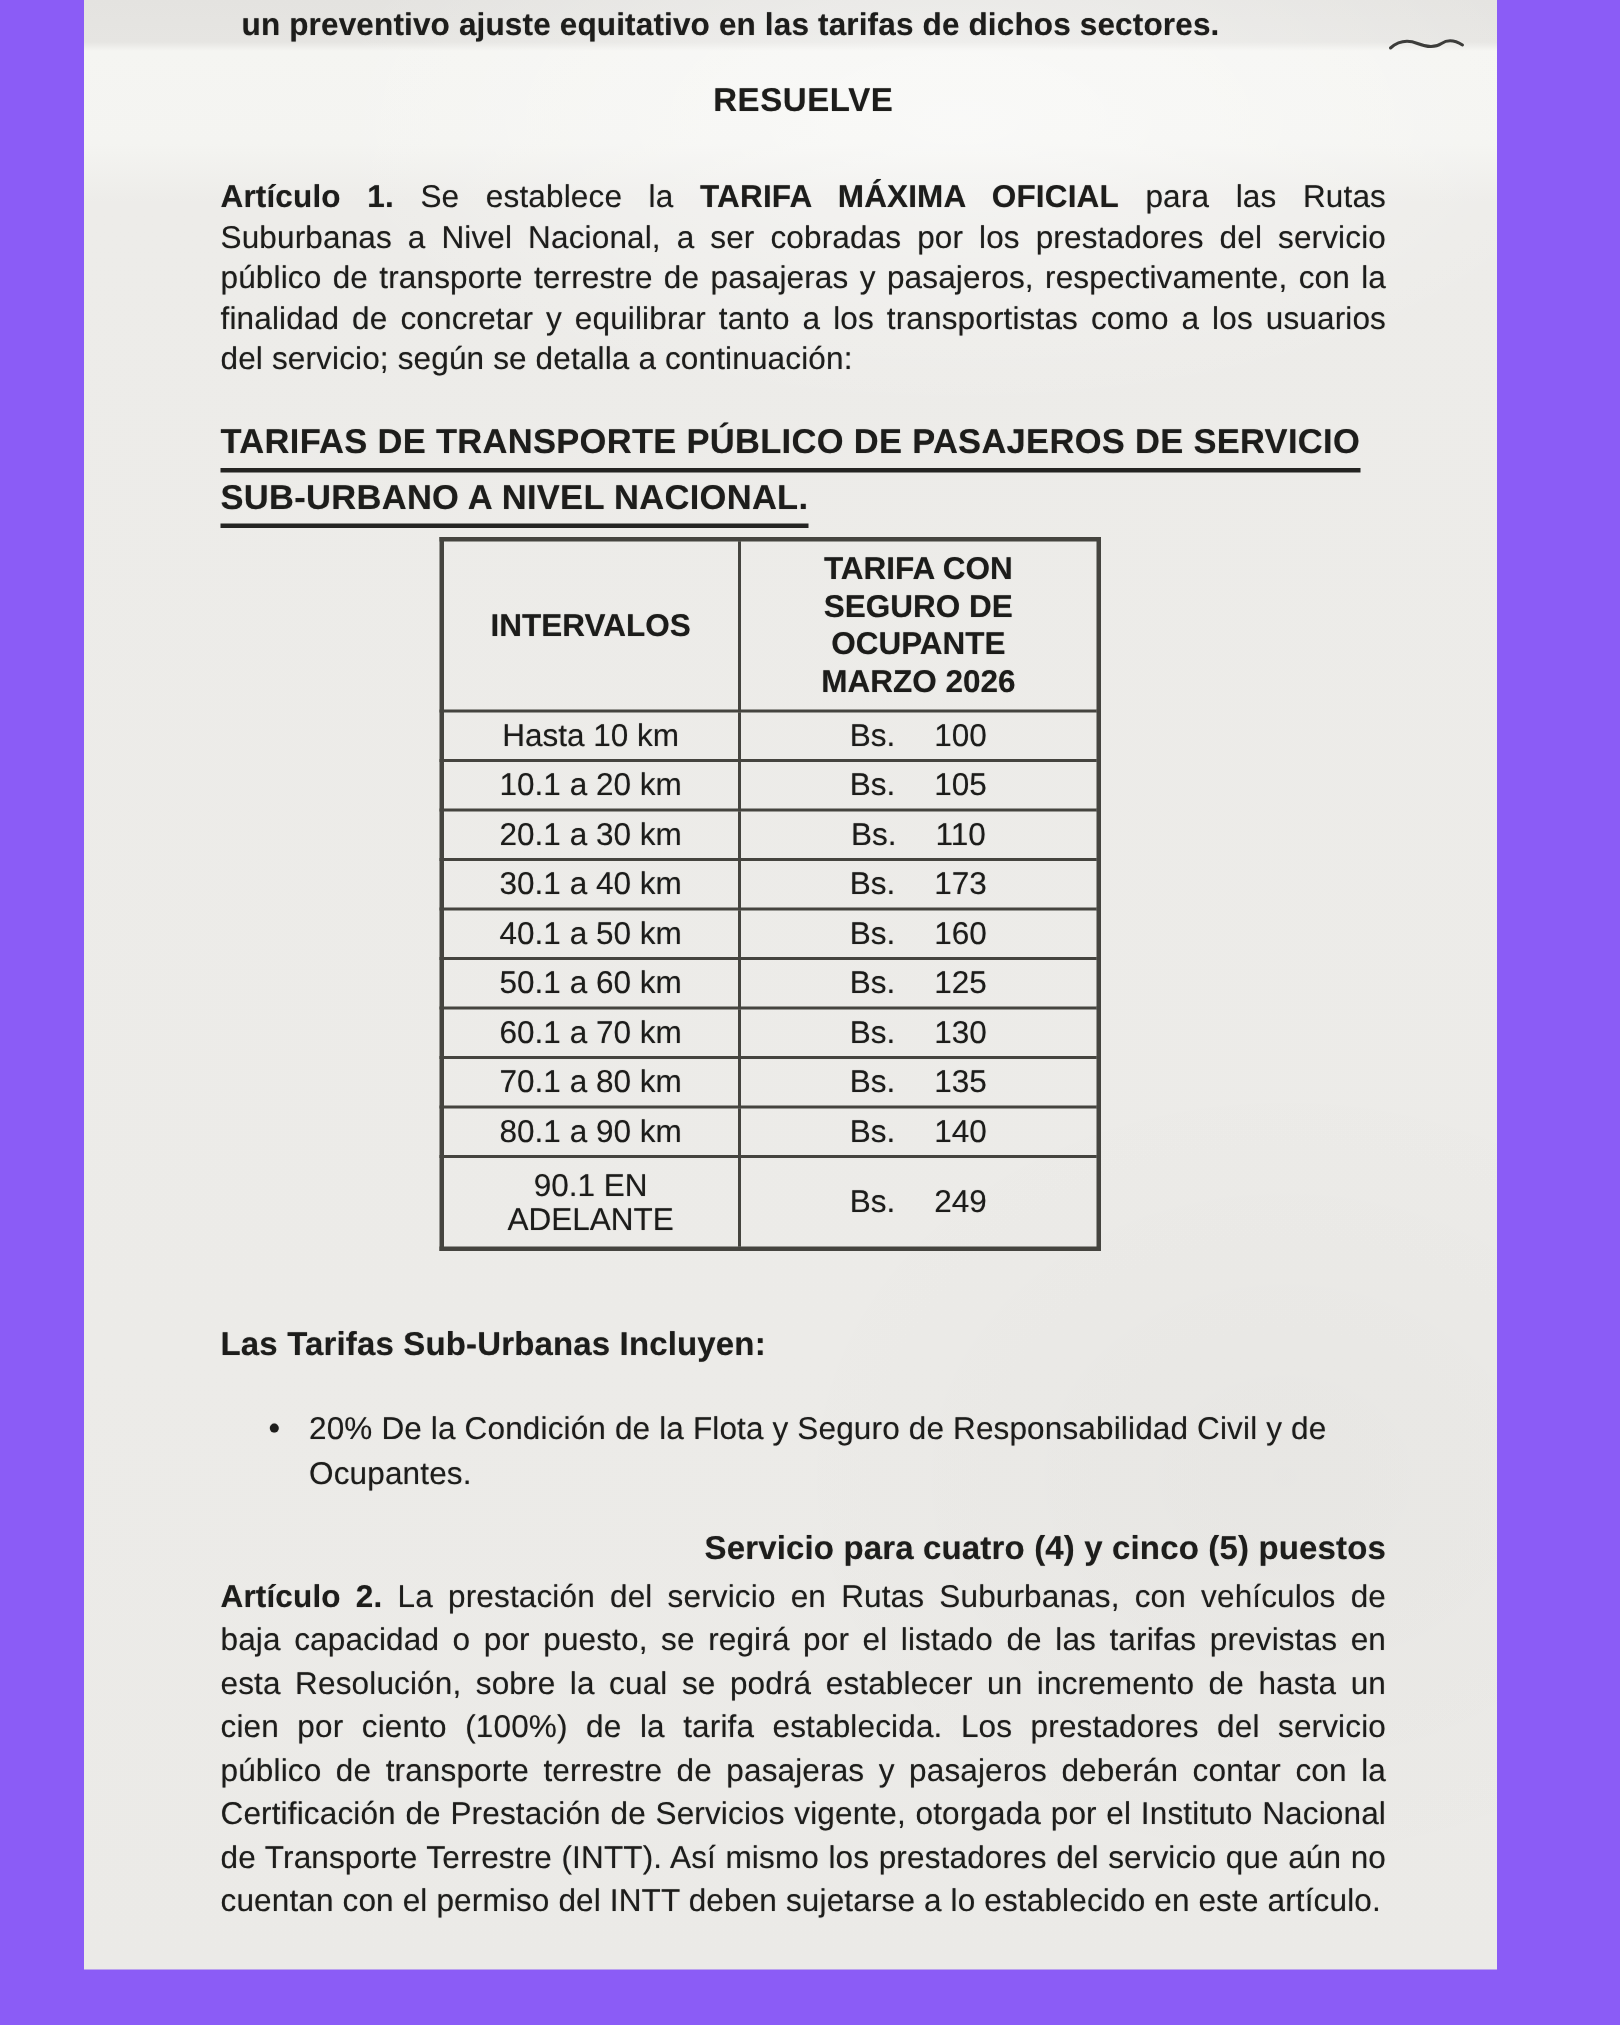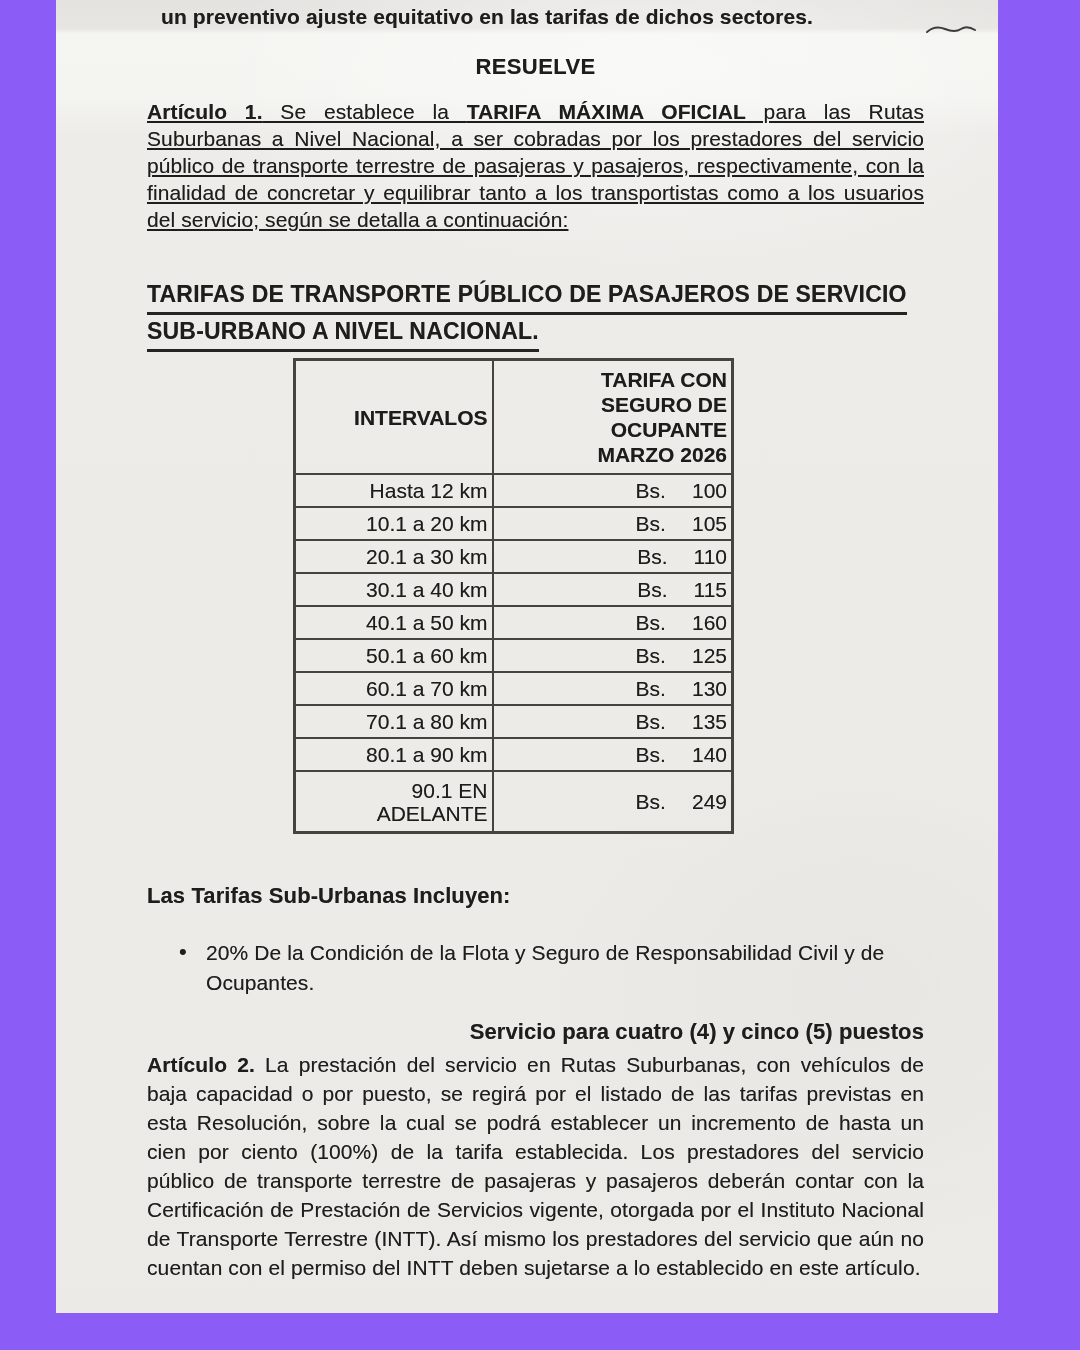--- a/index.html
+++ b/index.html
@@ -27,39 +27,39 @@
   }
   .squiggle{ position:absolute;left:925px;top:22px; }
   .resuelve{
     position:absolute;left:147px;top:54px;width:777px;margin:0;
     text-align:center;font-size:22px;font-weight:bold;letter-spacing:0.4px;
   }
   .para{
     position:absolute;left:147px;width:777px;margin:0;
     font-size:21px;text-align:justify;letter-spacing:0.1px;
   }
-  .art1{ top:98px;line-height:27px;text-decoration:underline; }
+  .art1{ top:118px;line-height:27px; }
   .art2{ top:1050px;line-height:29px; }
   .section-heading{
     position:absolute;left:147px;top:278px;margin:0;
     font-size:23px;font-weight:bold;letter-spacing:0.2px;line-height:33px;white-space:nowrap;
   }
   .section-heading .u{
     display:inline-block;border-bottom:3px solid #242422;padding-bottom:1px;
   }
   table.tariff{
     position:absolute;left:293px;top:358px;
     border-collapse:collapse;table-layout:fixed;
     font-size:21px;color:#1c1c1a;
     border:3px solid #45443f;
   }
   table.tariff th, table.tariff td{
     border:2px solid #45443f;
     padding:0 4px;
-    vertical-align:middle;text-align:right;
+    vertical-align:middle;text-align:center;
   }
   table.tariff th{
     font-weight:bold;white-space:pre-line;line-height:25px;
     height:112px;
   }
   table.tariff td{ height:31px;white-space:pre-line;line-height:23px; }
   tr.tall td{ height:59px; }
   .tv .cur{ display:inline-block; }
   .tv .amt{ display:inline-block;margin-left:26px; }
   .includes{
@@ -110,34 +110,34 @@
       <tr>
         <th>INTERVALOS</th>
         <th>TARIFA CON
 SEGURO DE
 OCUPANTE
 MARZO 2026</th>
       </tr>
     </thead>
     <tbody>
       <tr>
-        <td class="iv">Hasta 12 km</td>
+        <td class="iv">Hasta 10 km</td>
         <td class="tv"><span class="cur">Bs.</span><span class="amt">100</span></td>
       </tr>
       <tr>
         <td class="iv">10.1 a 20 km</td>
         <td class="tv"><span class="cur">Bs.</span><span class="amt">105</span></td>
       </tr>
       <tr>
         <td class="iv">20.1 a 30 km</td>
         <td class="tv"><span class="cur">Bs.</span><span class="amt">110</span></td>
       </tr>
       <tr>
         <td class="iv">30.1 a 40 km</td>
-        <td class="tv"><span class="cur">Bs.</span><span class="amt">115</span></td>
+        <td class="tv"><span class="cur">Bs.</span><span class="amt">173</span></td>
       </tr>
       <tr>
         <td class="iv">40.1 a 50 km</td>
         <td class="tv"><span class="cur">Bs.</span><span class="amt">160</span></td>
       </tr>
       <tr>
         <td class="iv">50.1 a 60 km</td>
         <td class="tv"><span class="cur">Bs.</span><span class="amt">125</span></td>
       </tr>
       <tr>

